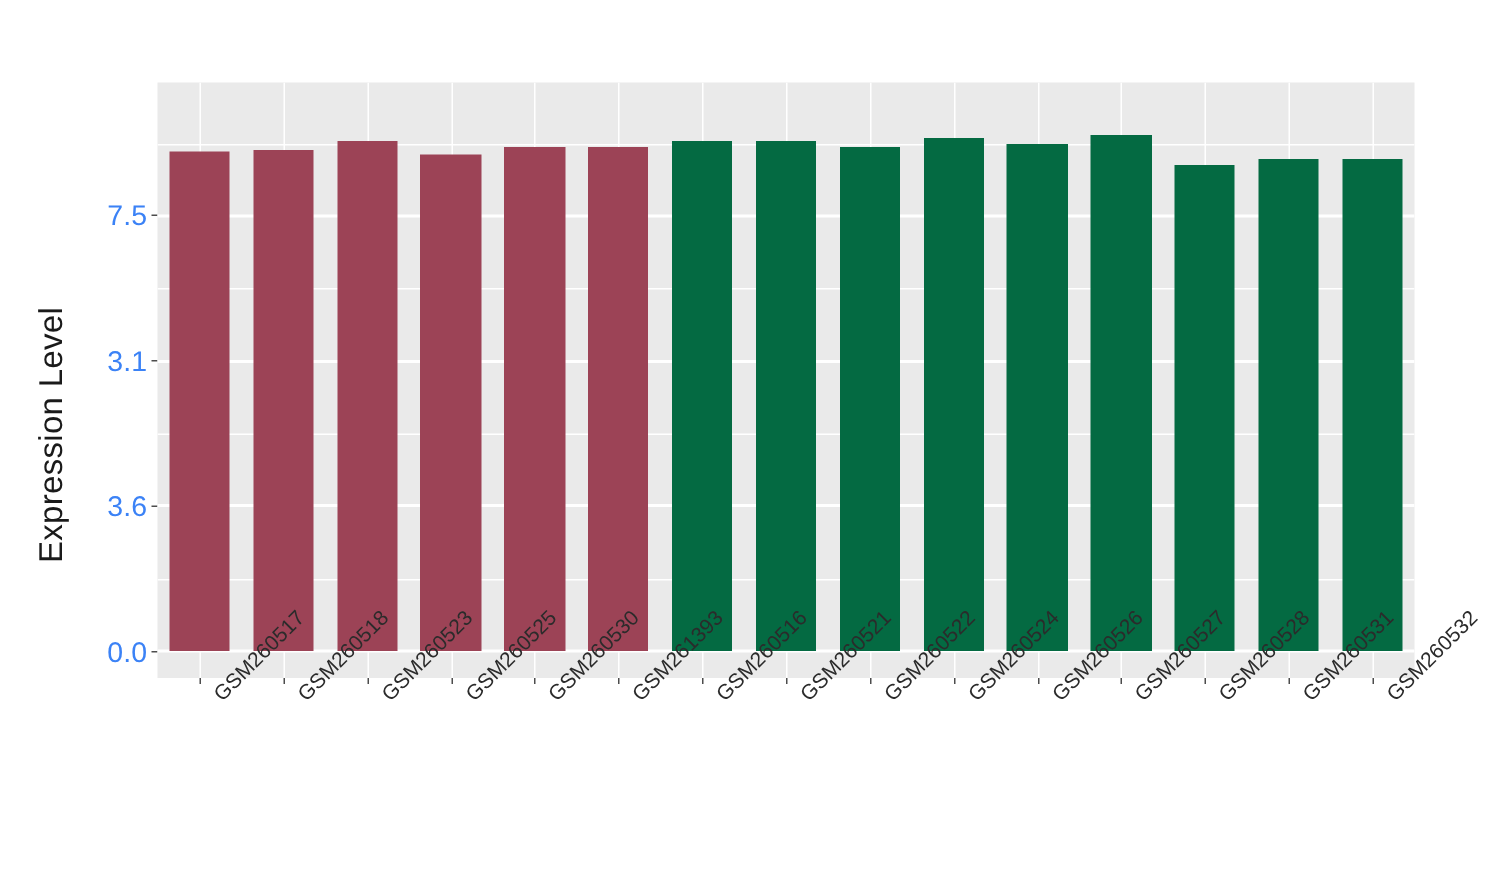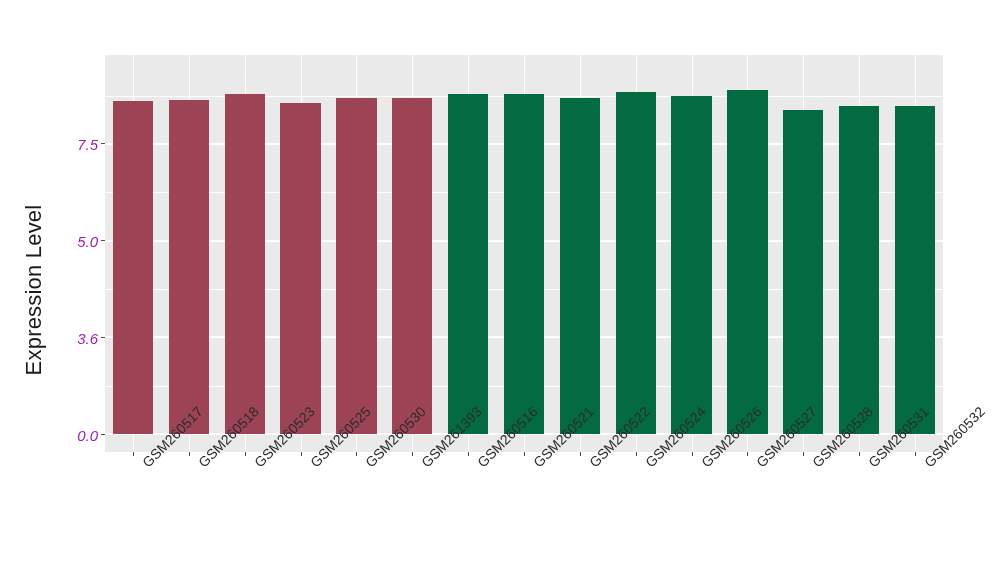--- a/index.html
+++ b/index.html
@@ -50,26 +50,25 @@
   }
   .ytick {
     position: absolute;
     right: 0px;
     height: 0px;
     display: flex;
     align-items: center;
     justify-content: flex-end;
   }
   .ytick .ylabel {
-    font-size: 15px;
-    color: #a21caf;
+    font-size: 19px;
+    color: #3b82f6;
     white-space: nowrap;
     line-height: 1;
     transform: translateY(1px);
-    font-style: italic;
   }
   .ytick .ymark {
     display: inline-block;
     width: 4px;
     height: 1px;
     background: #4d4d4d;
     margin-left: 3px;
   }
 
   
@@ -143,21 +142,21 @@
   <div id="y-axis">
       <div class="ytick" style="top: 434px;">
         <span class="ylabel">0.0</span>
         <span class="ymark"></span>
       </div>
       <div class="ytick" style="top: 337.316px;">
         <span class="ylabel">3.6</span>
         <span class="ymark"></span>
       </div>
       <div class="ytick" style="top: 240.633px;">
-        <span class="ylabel">5.0</span>
+        <span class="ylabel">3.1</span>
         <span class="ymark"></span>
       </div>
       <div class="ytick" style="top: 143.949px;">
         <span class="ylabel">7.5</span>
         <span class="ymark"></span>
       </div>
     </div>
 
   <div id="panel">
       <div class="hgrid minor" style="top: 330.658px; background: rgb(255, 255, 255);"></div>

